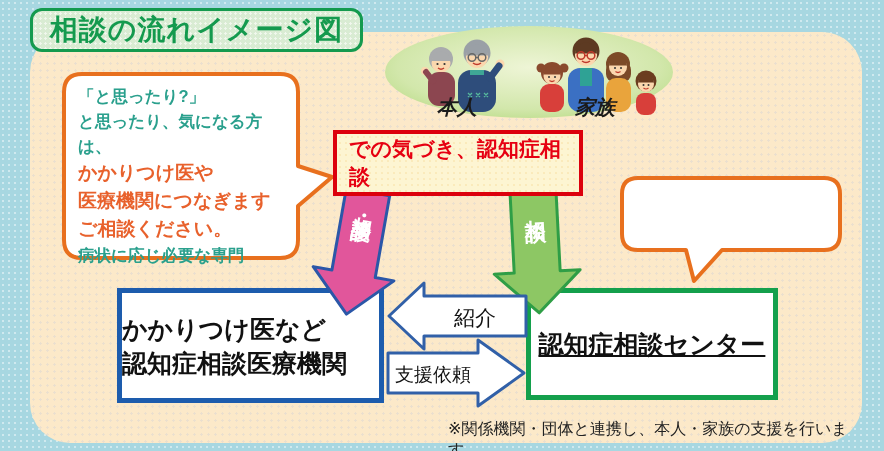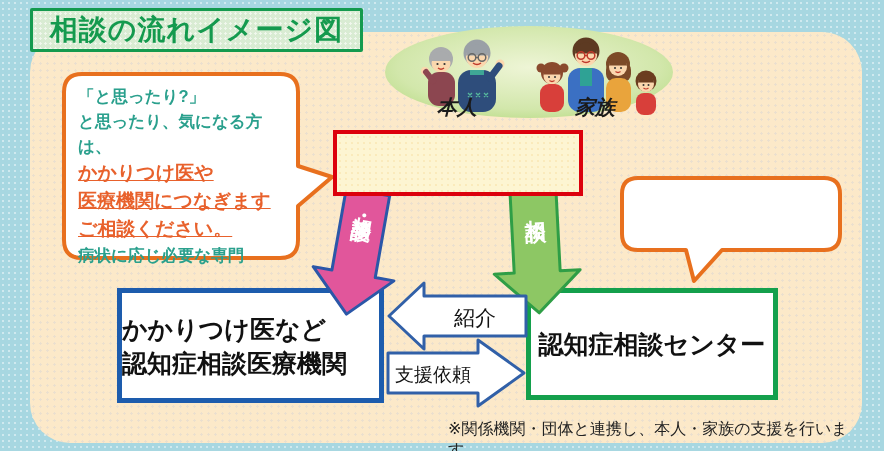--- a/index.html
+++ b/index.html
@@ -19,35 +19,35 @@
     background-color:#fce9c9;
     background-image:radial-gradient(rgba(150,170,230,.16) 1px, transparent 1.2px);
     background-size:7px 7px;
     z-index:1;
   }
   .title-box{
     left:30px;top:8px;width:333px;height:44px;z-index:7;
     background-color:#d9ecd3;
     background-image:radial-gradient(rgba(255,255,255,.6) 1px, transparent 1.2px);
     background-size:5px 5px;
-    border:3px solid #149a4e;border-radius:2px;
+    border:3px solid #149a4e;border-radius:12px;
     display:flex;align-items:flex-end;justify-content:center;
     box-sizing:border-box;
     color:#149a4e;font-size:28px;font-weight:bold;letter-spacing:1px;
   }
   .people-svg{left:380px;top:20px;z-index:2;}
   .group-label{
     z-index:3;color:#1a1a1a;font-size:20px;font-weight:bold;text-align:center;font-style:italic;
   }
   .bubble-svg{z-index:6;}
   .left-bubble-text{
     left:78px;top:84px;width:212px;z-index:7;line-height:1;
   }
   .lb-teal{color:#2aa08d;font-size:16.5px;font-weight:bold;line-height:25px;}
-  .lb-orange{color:#e8612c;font-size:19px;font-weight:bold;line-height:28px;text-decoration:underline;}
+  .lb-orange{color:#e8612c;font-size:19px;font-weight:bold;line-height:28px;}
   .notice-box{
     left:333px;top:130px;width:250px;height:66px;z-index:6;
     background-color:#fdf5d2;
     background-image:radial-gradient(rgba(240,200,120,.25) 1px, transparent 1.2px);
     background-size:6px 6px;
     border:4px solid #dc000c;box-sizing:border-box;
     display:flex;flex-direction:column;justify-content:center;
     padding-left:12px;
   }
   .notice-line{color:#e60012;font-size:21px;font-weight:bold;line-height:28px;}
@@ -72,21 +72,21 @@
     left:117px;top:288px;width:267px;height:115px;z-index:4;
     background:#ffffff;border:5px solid #1d5cad;box-sizing:border-box;
     display:flex;flex-direction:column;align-items:flex-start;justify-content:center;
   }
   .doctor-line{color:#111;font-size:25px;font-weight:bold;line-height:34px;}
   .center-box{
     left:526px;top:288px;width:252px;height:112px;z-index:4;
     background:#ffffff;border:5px solid #14a04c;box-sizing:border-box;
     display:flex;align-items:center;justify-content:center;
   }
-  .center-line{color:#111;font-size:25px;font-weight:bold;}
+  .center-line{color:#111;font-size:25px;font-weight:bold;text-decoration:underline;}
   .white-arrow-label{z-index:7;color:#111;text-align:center;}
   .referral-label{left:440px;top:304px;width:70px;font-size:21px;}
   .support-label{left:391px;top:362px;width:84px;font-size:19px;}
   .footnote{
     left:448px;top:419px;width:420px;z-index:3;
     color:#222;font-size:16px;
   }
 </style>
 </head>
 <body>
@@ -189,20 +189,21 @@
   <div class="abs left-bubble-text">
     <div class="lb-teal">「と思ったり?」</div>
     <div class="lb-teal">と思ったり、気になる方は、</div>
     <div class="lb-orange">かかりつけ医や</div>
     <div class="lb-orange">医療機関につなぎます</div>
     <div class="lb-orange">ご相談ください。</div>
     <div class="lb-teal">病状に応じ必要な専門</div>
   </div>
 
   <div class="abs notice-box">
+    <div class="notice-line">での気づき、認知症相談</div>
   </div>
 
   <svg class="abs flow-arrows" width="884" height="451" viewBox="0 0 884 451">
     <polygon points="-22,0 22,0 22,83 41,83 0,124 -41,83 -22,83" transform="translate(368,192) rotate(10)" fill="#e1569b" stroke="#2b57a8" stroke-width="3" stroke-linejoin="round"></polygon>
     <polygon points="-23,0 23,0 23,80 43,80 0,121 -43,80 -23,80" transform="translate(533,192) rotate(-3)" fill="#8dc764" stroke="#2f9e46" stroke-width="3" stroke-linejoin="round"></polygon>
     <polygon points="389,316 424,283 424,296 526,296 526,336 424,336 424,349" fill="#ffffff" stroke="#3160a8" stroke-width="3" stroke-linejoin="round"></polygon>
     <polygon points="524,373 478,340 478,353 388,353 388,393 478,393 478,406" fill="#ffffff" stroke="#3160a8" stroke-width="3" stroke-linejoin="round"></polygon>
   </svg>
 
   <div class="abs arrow-vert-label consult-visit-label">相談・受診</div>

